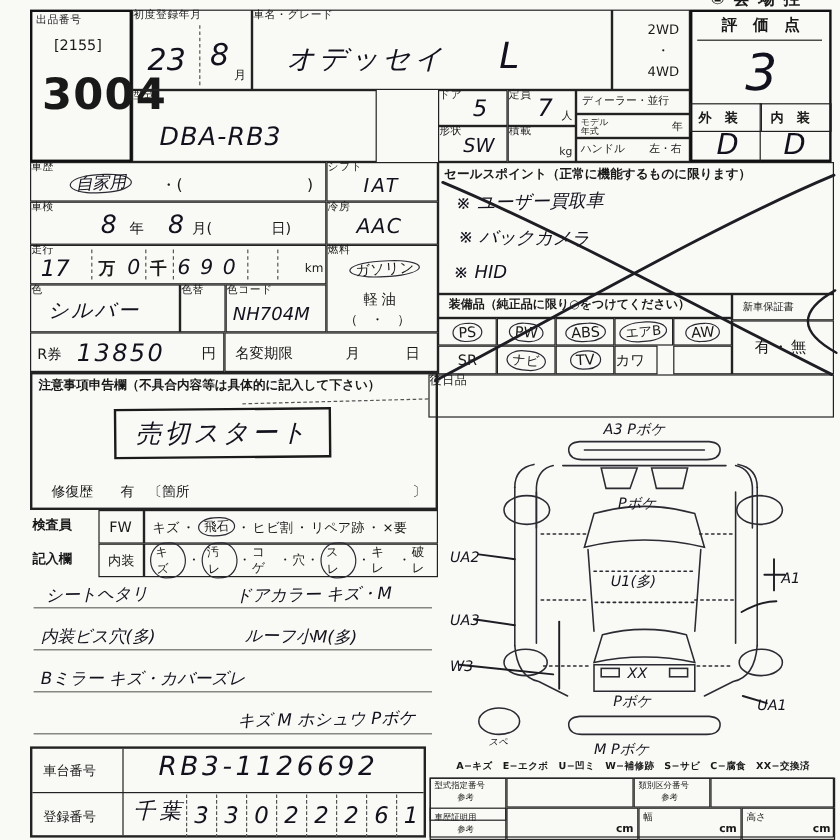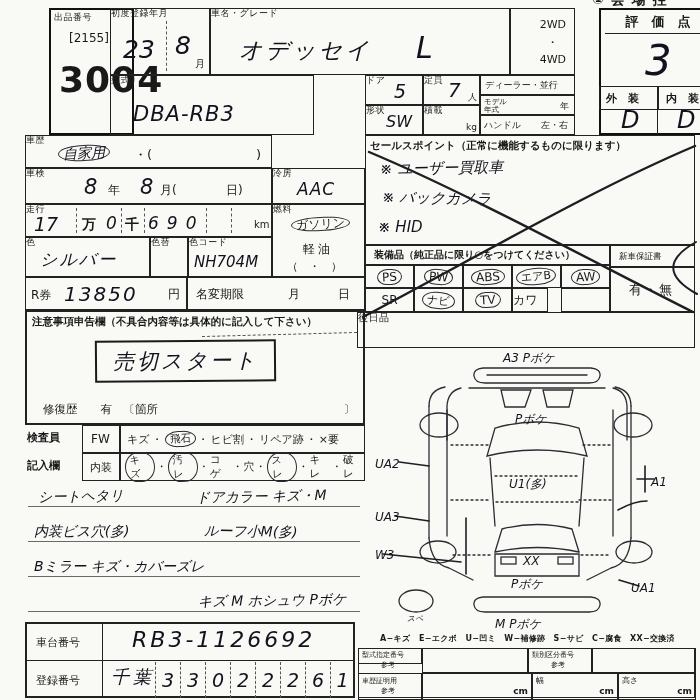--- a/index.html
+++ b/index.html
@@ -1,19 +1,19 @@
 <!DOCTYPE html>
 <html><head>
 <meta charset="utf-8">
 <style>
   html,body{margin:0;padding:0;background:#e8e8e4;}
   .sheet{position:relative;width:700px;height:700px;background:#f9f9f5;overflow:hidden;
          font-family:"DejaVu Sans",sans-serif;color:#191919;}
   .c{position:absolute;box-sizing:border-box;border:1.4px solid #222;}
-  .thick{border-width:2.6px;border-color:#111;margin-left:24px;}
+  .thick{border-width:2.6px;border-color:#111;}
   .t{position:absolute;white-space:nowrap;line-height:1;}
   .lbl{position:absolute;font-size:9px;line-height:1;white-space:nowrap;color:#1c1c1c;letter-spacing:.5px;}
   .hw{font-style:italic;color:#12121e;}
   .circ{display:inline-block;border:1.6px solid #2a2a33;border-radius:50%/58%;padding:0 4px;transform:rotate(-3deg);}
   .dashv{position:absolute;border-left:1.1px dashed #555;top:3px;bottom:3px;width:0;}
   .rule{position:absolute;border-top:1.2px solid #6a6a66;height:0;}
   .flexrow{display:flex;align-items:center;}
   svg text.hw{font-family:"DejaVu Sans",sans-serif;font-style:italic;fill:#14141f;}
 </style>
 </head>
@@ -147,20 +147,24 @@
     <div class="t" style="left:5px;top:11px;font-size:12px;">R券</div>
     <div class="t hw" style="left:38px;top:6px;font-size:20px;letter-spacing:2px;">13850</div>
     <div class="t" style="right:6px;top:10px;font-size:12px;">円</div>
   </div>
   <div class="c" style="left:187px;top:277px;width:178px;height:33px;">
     <div class="t" style="left:8px;top:10px;font-size:12px;">名変期限</div>
     <div class="t" style="left:100px;top:10px;font-size:12px;">月</div>
     <div class="t" style="left:150px;top:10px;font-size:12px;">日</div>
   </div>
 
+  <div class="c" style="left:272px;top:135px;width:93px;height:33px;">
+    <div class="lbl">シフト</div>
+    <div class="t hw" style="left:30px;top:11px;font-size:16px;letter-spacing:2px;">IAT</div>
+  </div>
   <div class="c" style="left:272px;top:168px;width:93px;height:36px;">
     <div class="lbl">冷房</div>
     <div class="t hw" style="left:24px;top:12px;font-size:17px;letter-spacing:1px;">AAC</div>
   </div>
   <div class="c" style="left:272px;top:204px;width:93px;height:73px;">
     <div class="lbl">燃料</div>
     <span class="t" style="left:18px;top:12px;font-size:12px;">
       <span class="circ" style="font-size:12px;">ガソリン</span>
     </span>
     <div class="t" style="left:30px;top:38px;font-size:12px;letter-spacing:3px;">軽油</div>
@@ -395,21 +399,21 @@
       <text class="hw" x="146" y="240">Pボケ</text>
       <text class="hw" x="266" y="244">UA1</text>
       <text class="hw" x="130" y="280">M Pボケ</text>
       <text class="hw" x="42" y="273" font-size="8">スペ</text>
     </g>
   </svg>
 
   <div class="t" style="left:360px;top:635px;width:335px;text-align:center;font-size:8px;font-weight:bold;letter-spacing:.3px;">A−キズ　E−エクボ　U−凹ミ　W−補修跡　S−サビ　C−腐食　XX−交換済</div>
 
   <div class="c" style="left:358px;top:648px;width:337px;height:50px;">
-    <div class="c" style="left:-1px;top:-1px;width:64px;height:16px;border-width:1.2px;">
+    <div class="c" style="left:-1px;top:-1px;width:64px;height:36px;border-width:1.2px;">
       <div class="t" style="left:3px;top:3px;font-size:7px;">型式指定番号</div>
       <div class="t" style="left:22px;top:13px;font-size:7px;">参考</div>
     </div>
     <div class="c" style="left:63px;top:-1px;width:106px;height:25px;border-width:1.2px;"></div>
     <div class="c" style="left:169px;top:-1px;width:64px;height:25px;border-width:1.2px;">
       <div class="t" style="left:3px;top:3px;font-size:7px;">類別区分番号</div>
       <div class="t" style="left:22px;top:13px;font-size:7px;">参考</div>
     </div>
     <div class="c" style="left:233px;top:-1px;width:104px;height:25px;border-width:1.2px;"></div>
     <div class="c" style="left:-1px;top:24px;width:64px;height:27px;border-width:1.2px;">

